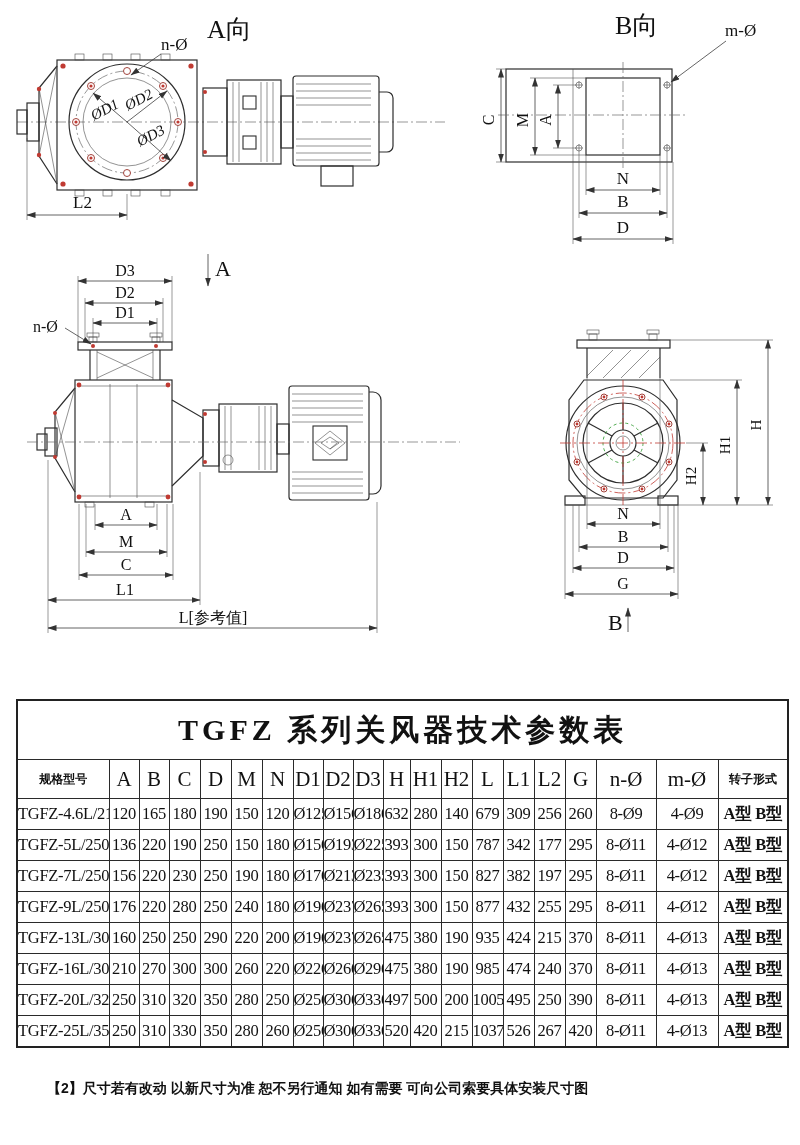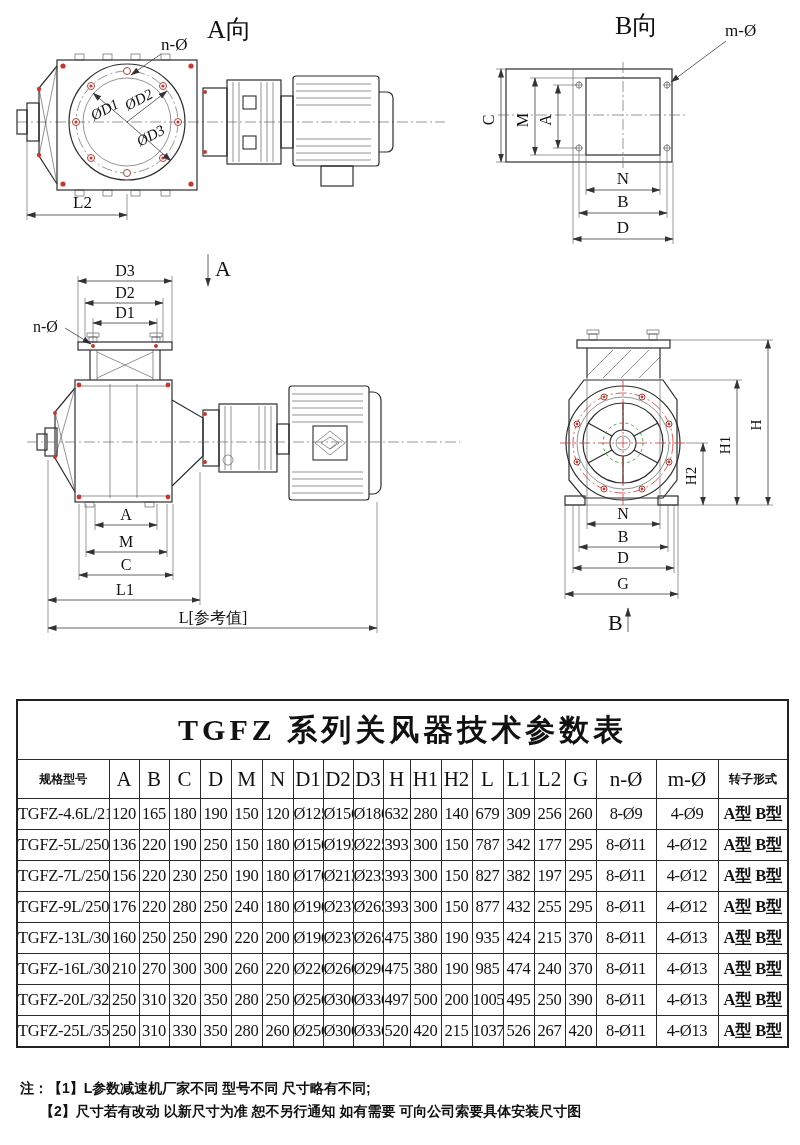--- a/index.html
+++ b/index.html
@@ -30,21 +30,21 @@
   tr.hdr th.cjk{font-size:12px;font-weight:bold;font-family:"Liberation Sans",sans-serif;}
   table.spec td{height:30px;font-size:16.5px;letter-spacing:-0.3px;}
   td.model{font-size:14px;text-align:left;padding-left:3px;}
   td.small{font-size:11.5px;}
   td.tight{font-size:13.5px;}
   td.phi{font-size:15px;text-align:left;padding-left:5px;}
   td.rotor{font-size:13px;font-weight:bold;font-family:Liberation Serif, serif;}
   
   .notes{position:absolute;left:20px;top:1077px;font-family:"Liberation Sans",sans-serif;
          font-weight:bold;font-size:14px;line-height:23px;color:#111;}
-  .notes .l2{margin-left:20px;}
+  .notes .l2{margin-left:27px;}
 </style>
 </head>
 <body>
 
 <div class="page">
 
   <svg style="left:15px;top:8px;" width="440" height="238" viewBox="0 0 440 238">
     <defs>
       <marker id="mE" markerWidth="10" markerHeight="8" refX="8.5" refY="3" orient="auto" markerUnits="userSpaceOnUse">
           <path d="M0,0 L9,3 L0,6 Z" fill="#333"></path>
@@ -636,17 +636,16 @@
             <td>420</td>
             <td class="phi">8-Ø11</td>
             <td class="phi">4-Ø13</td>
             <td class="rotor">A型 B型</td>
           </tr>
         </tbody>
     </table>
   </div>
 
   <div class="notes">
-    <div><span>注：</span><span>【1】L参数减速机厂家不同 型号不同 尺寸略有不同;</span></div>
     <div class="l2"><span>【2】尺寸若有改动 以新尺寸为准 恕不另行通知 如有需要 可向公司索要具体安装尺寸图</span></div>
   </div>
 
 </div>
 
 </body></html>

